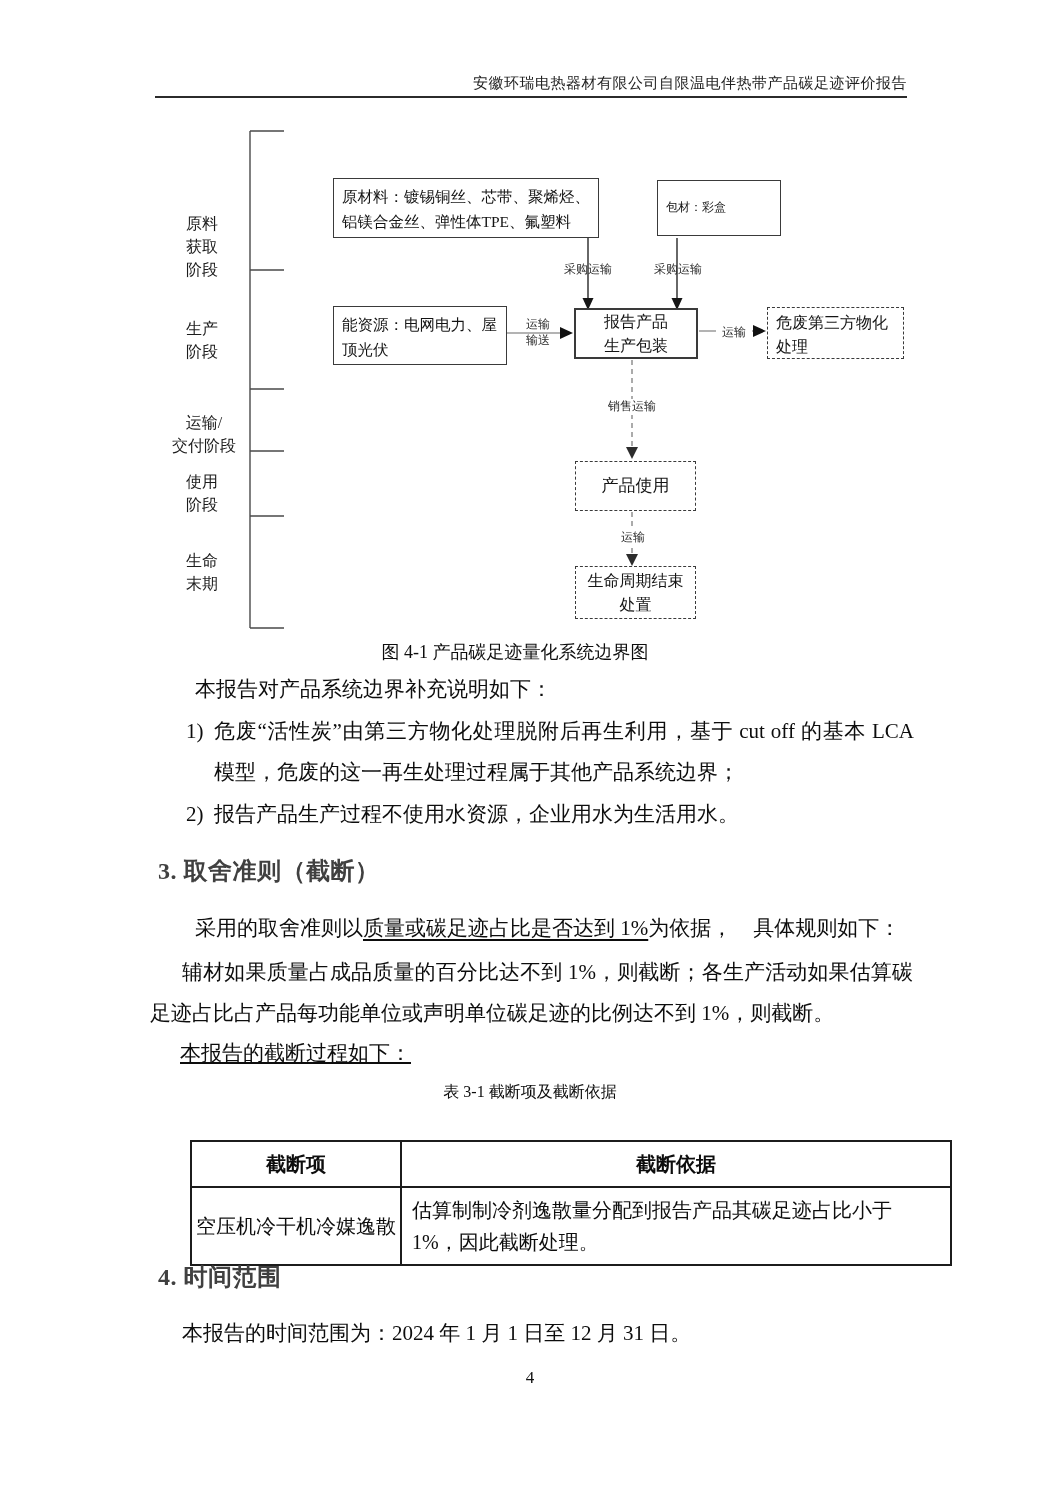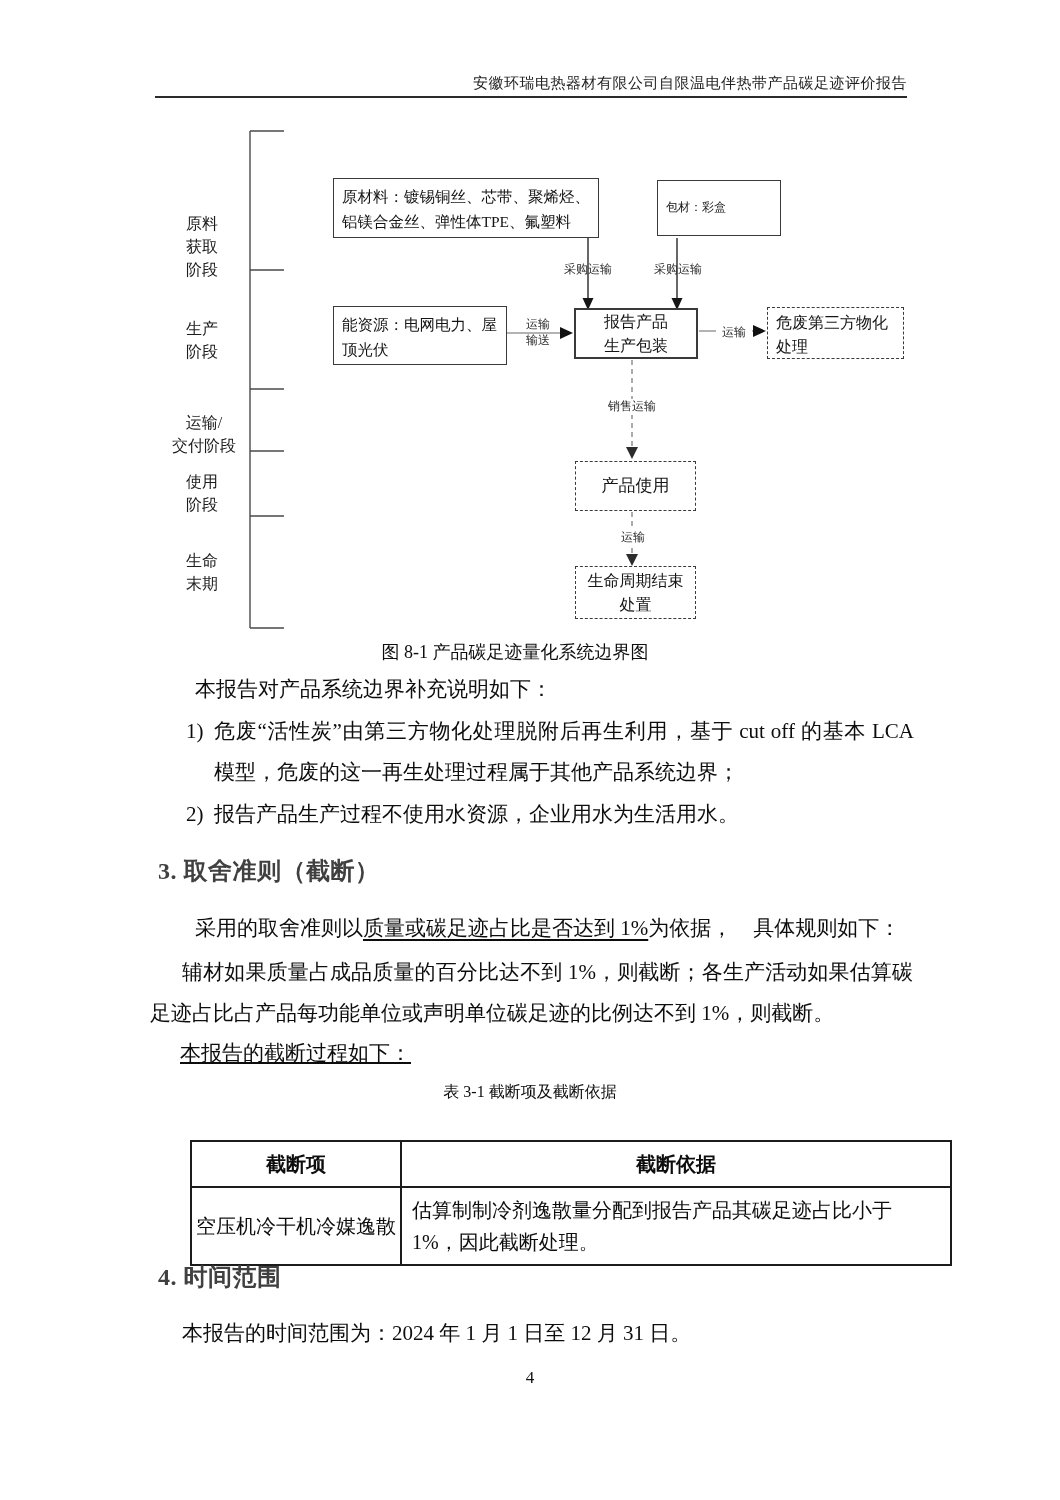--- a/index.html
+++ b/index.html
@@ -117,21 +117,21 @@
 处置</div>
 
   <div class="alabel" id="al-proc1">采购运输</div>
   <div class="alabel" id="al-proc2">采购运输</div>
   <div class="alabel" id="al-energy">运输
 输送</div>
   <div class="alabel" id="al-waste">运输</div>
   <div class="alabel" id="al-sales">销售运输</div>
   <div class="alabel" id="al-eol">运输</div>
 
-  <div id="diagram-caption">图 8-1 产品碳足迹量化系统边界图</div>
+  <div id="diagram-caption">图 4-1 产品碳足迹量化系统边界图</div>
 
   <div class="para" id="intro">本报告对产品系统边界补充说明如下：</div>
 
   <div id="list">
     <div class="li">
       <span class="num">1)</span>
       <span>危废“活性炭”由第三方物化处理脱附后再生利用，基于 cut off 的基本 LCA 模型，危废的这一再生处理过程属于其他产品系统边界；</span>
     </div>
     <div class="li">
       <span class="num">2)</span>

